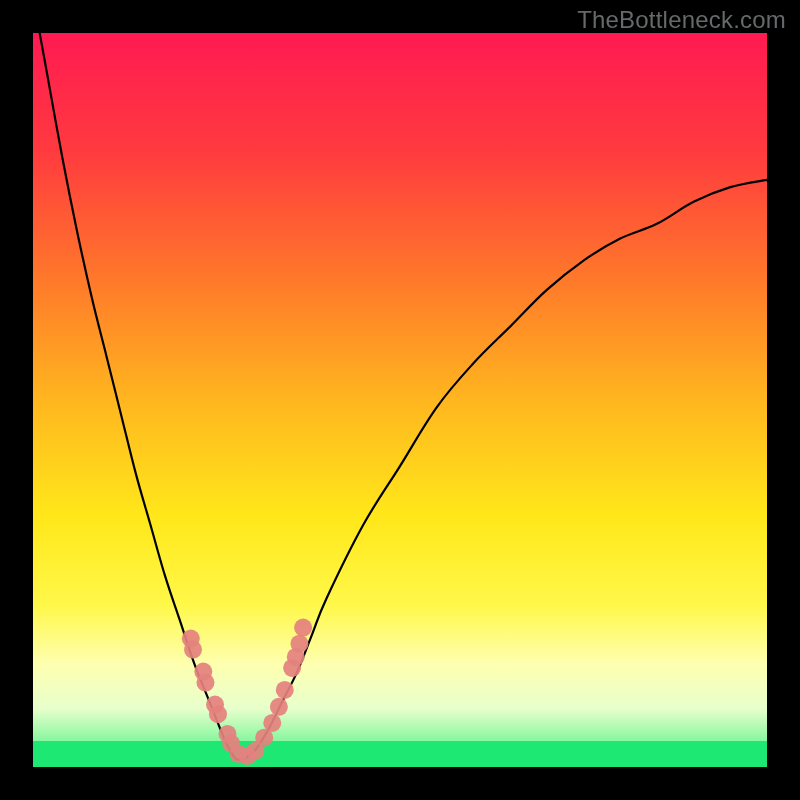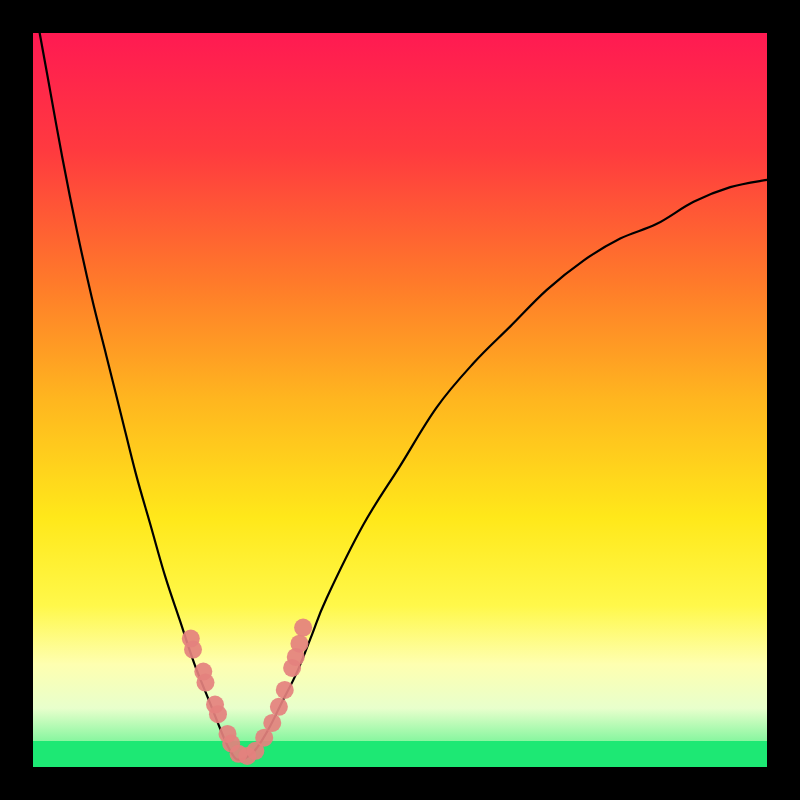--- a/index.html
+++ b/index.html
@@ -61,20 +61,21 @@
   svg .dot {
     fill: #e4817e;
     fill-opacity: 0.92;
   }
 </style>
 </head>
 <body>
 
 <div class="stage">
 
+  <div class="watermark">TheBottleneck.com</div>
 
   <div class="plot-outer">
     <div class="plot-gradient" id="plot-gradient" style="background: linear-gradient(rgb(255, 26, 82) 0%, rgb(255, 58, 63) 16%, rgb(255, 122, 42) 34%, rgb(255, 182, 31) 50%, rgb(255, 232, 26) 66%, rgb(255, 248, 74) 78%, rgb(254, 255, 176) 86%, rgb(232, 255, 204) 92%, rgb(124, 245, 154) 97%, rgb(29, 232, 116) 100%);"></div>
     <div class="green-band" id="green-band" style="top: 96.5%; height: 3.5%; background: rgb(29, 232, 116);"></div>
     <svg class="curve" id="curve-svg" viewBox="0 0 734 734" width="734" height="734" preserveAspectRatio="none">
       <path id="main-path" class="main-curve" d="M0.00,-36.70 C2.64,-22.17 9.40,14.97 14.68,44.04 C19.96,73.11 24.08,97.03 29.36,124.78 C34.64,152.53 38.76,173.08 44.04,198.18 C49.32,223.28 53.44,241.78 58.72,264.24 C64.00,286.70 68.12,301.82 73.40,322.96 C78.68,344.10 82.80,360.54 88.08,381.68 C93.36,402.82 97.48,420.58 102.76,440.40 C108.04,460.22 112.16,473.28 117.44,491.78 C122.72,510.28 126.84,525.98 132.12,543.16 C137.40,560.34 141.52,571.35 146.80,587.20 C152.08,603.05 156.20,616.71 161.48,631.24 C166.76,645.77 170.88,654.73 176.16,667.94 C181.44,681.15 186.88,695.39 190.84,704.64 C194.80,713.89 195.54,715.36 198.18,719.32 C200.82,723.28 201.56,726.66 205.52,726.66 C209.48,726.66 214.92,724.60 220.20,719.32 C225.48,714.04 229.60,706.55 234.88,697.30 C240.16,688.05 244.28,678.51 249.56,667.94 C254.84,657.37 258.96,650.47 264.24,638.58 C269.52,626.69 273.64,615.09 278.92,601.88 C284.20,588.67 284.35,585.00 293.60,565.18 C302.85,545.36 317.09,515.56 330.30,491.78 C343.51,468.00 353.79,454.20 367.00,433.06 C380.21,411.92 390.49,392.84 403.70,374.34 C416.91,355.84 427.19,344.83 440.40,330.30 C453.61,315.77 463.89,306.81 477.10,293.60 C490.31,280.39 500.59,268.79 513.80,256.90 C527.01,245.01 537.29,236.79 550.50,227.54 C563.71,218.29 573.99,212.13 587.20,205.52 C600.41,198.91 610.69,197.45 623.90,190.84 C637.11,184.23 647.39,175.43 660.60,168.82 C673.81,162.21 684.09,158.10 697.30,154.14 C710.51,150.18 727.39,148.12 734.00,146.80"></path>
       <g id="dots-group">
           <circle class="dot" cx="157.81" cy="605.55" r="9"></circle>
           <circle class="dot" cx="160.01" cy="616.56" r="9"></circle>
           <circle class="dot" cx="170.29" cy="638.58" r="9"></circle>

